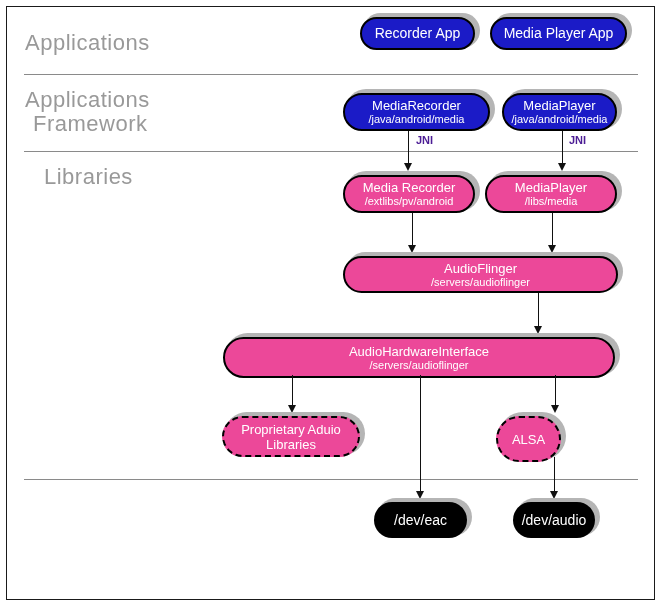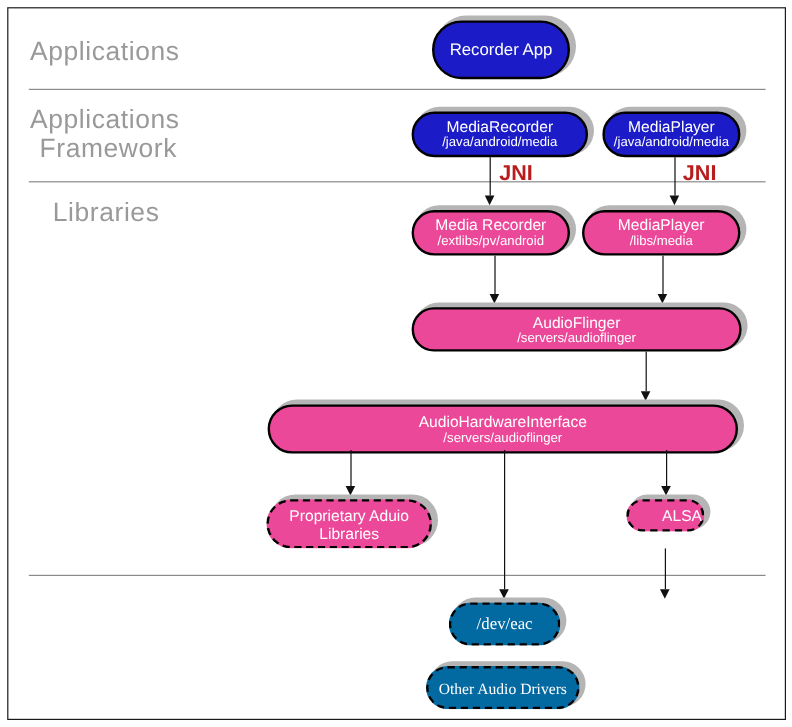--- a/index.html
+++ b/index.html
@@ -22,28 +22,28 @@
     color:#fff; display:flex; flex-direction:column; align-items:center;
     justify-content:center; text-align:center; box-sizing:border-box;
     white-space:nowrap;
   }
   .pill.dashed { border-style:dashed; border-width:2px; }
   .pill .title { font-size:13px; line-height:15px; }
   .pill .title.lg { font-size:14px; }
   .pill .path  { font-size:11px; line-height:13px; }
   .pill.blue  { background:#1B1BC7; }
   .pill.green { background:#ec4899; }
-  .pill.red   { background:#0369a1;font-family:Liberation Serif, serif; }
+  .pill.red   { background:#000000; }
   .vline { position:absolute; width:1px; background:#111; }
   .ah {
     position:absolute; width:0; height:0;
     border-left:4px solid transparent; border-right:4px solid transparent;
     border-top:8px solid #111;
   }
-  .edge-label { position:absolute; font-size:18px; font-weight:bold; color:#b91c1c; }
+  .edge-label { position:absolute; font-size:11px; font-weight:bold; color:#4c1d95; }
 </style>
 </head>
 <body>
 
 <div class="canvas">
   <div class="frame"></div>
 
   <div class="section-label" style="left:25px; top:31px;">
     <div>Applications</div>
   </div>
@@ -52,22 +52,25 @@
     <div style="margin-left:8px;">Framework</div>
   </div>
   <div class="section-label" style="left:18px; top:165px;">
     <div style="margin-left:26px;">Libraries</div>
   </div>
 
   <div class="divider" style="top:74px;"></div>
   <div class="divider" style="top:151px;"></div>
   <div class="divider" style="top:479px;"></div>
 
-  <div class="pill blue" style="left:360px; top:17px; width:115px; height:49px;align-items:center;">
+  <div class="pill blue" style="left:360px; top:17px; width:115px; height:33px;align-items:center;">
     <div class="title lg">Recorder App</div>
+  </div>
+  <div class="pill blue" style="left:490px; top:17px; width:137px; height:33px;">
+    <div class="title lg">Media Player App</div>
   </div>
 
   <div class="pill blue" style="left:343px; top:93px; width:147px; height:38px;">
     <div class="title">MediaRecorder</div>
     <div class="path">/java/android/media</div>
   </div>
   <div class="pill blue" style="left:502px; top:93px; width:115px; height:38px;">
     <div class="title">MediaPlayer</div>
     <div class="path">/java/android/media</div>
   </div>
@@ -110,26 +113,26 @@
   <div class="ah" style="left:288px; top:405px;"></div>
   <div class="vline" style="left:420px; top:375px; height:116px;"></div>
   <div class="ah" style="left:416px; top:491px;"></div>
   <div class="vline" style="left:555px; top:375px; height:30px;"></div>
   <div class="ah" style="left:551px; top:405px;"></div>
 
   <div class="pill green dashed" style="left:222px; top:416px; width:138px; height:41px;">
     <div class="title">Proprietary Aduio</div>
     <div class="title">Libraries</div>
   </div>
-  <div class="pill green dashed" style="left:522px; top:416px; width:65px; height:27px;align-items:flex-end;">
+  <div class="pill green dashed" style="left:496px; top:416px; width:65px; height:46px;">
     <div class="title">ALSA</div>
   </div>
 
   <div class="vline" style="left:554px; top:457px; height:34px;"></div>
   <div class="ah" style="left:550px; top:491px;"></div>
 
   <div class="pill red dashed" style="left:374px; top:502px; width:93px; height:36px;">
     <div class="title lg">/dev/eac</div>
   </div>
-  <div class="pill red dashed" style="left:355px; top:555px; width:128px; height:36px;">
-    <div class="title">Other Audio Drivers</div>
+  <div class="pill red dashed" style="left:513px; top:502px; width:82px; height:36px;">
+    <div class="title lg">/dev/audio</div>
   </div>
 </div>
 
 </body></html>

